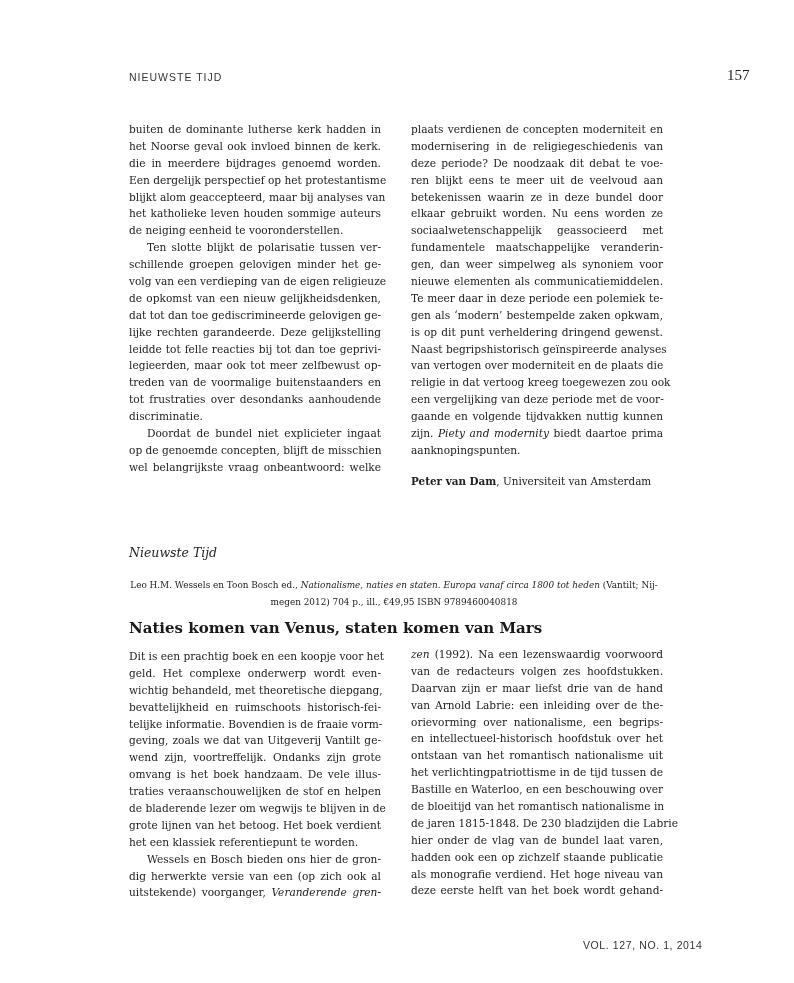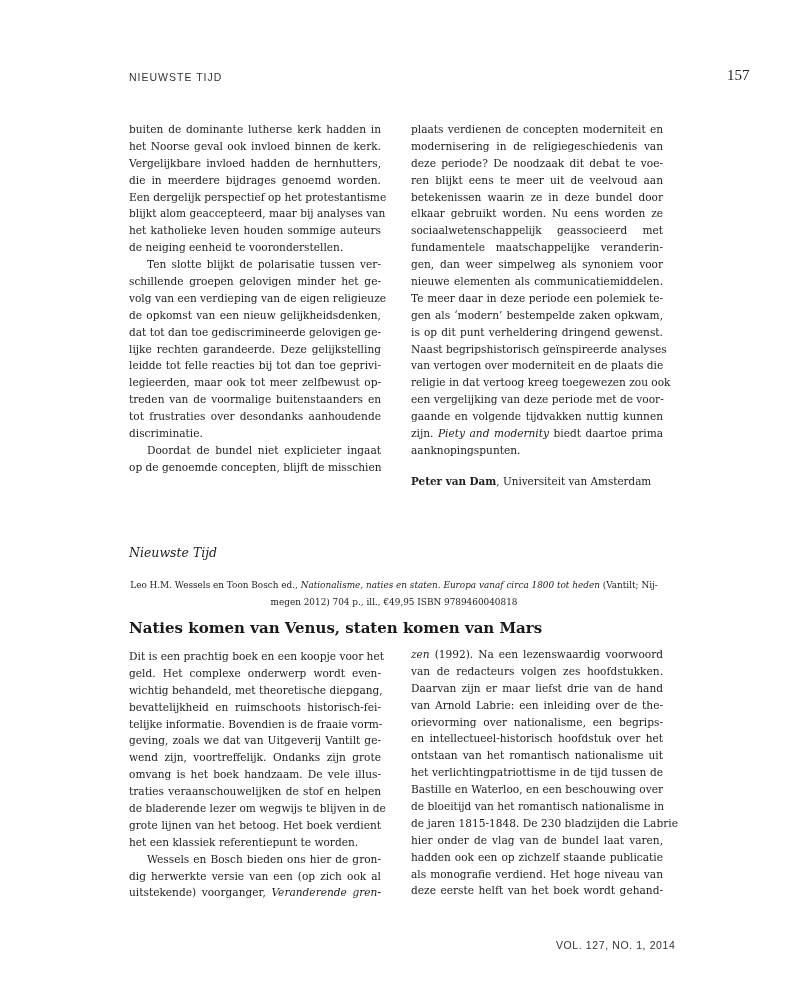--- a/index.html
+++ b/index.html
@@ -13,51 +13,51 @@
   .c1 { left:129px; top:121px; }
   .c2 { left:411px; top:121px; }
   .c3 { left:129px; top:648px; }
   .c4 { left:411px; top:646px; }
   .sig { position:absolute; left:411px; top:475px; font-family:"DejaVu Serif", serif; font-size:10.4px; color:#222; }
   .sig b { font-weight:bold; }
   .section { position:absolute; left:129px; top:545px; font-family:"DejaVu Serif", serif; font-style:italic; font-size:12.5px; color:#222; }
   .biblio { position:absolute; left:129px; top:577px; width:530px; font-family:"DejaVu Serif", serif; font-size:8.9px; line-height:17px; color:#222;text-align:center; }
   .biblio .ln { display:block; white-space:nowrap; }
   .title { position:absolute; left:129px; top:619px; font-family:"DejaVu Serif", serif; font-weight:bold; font-size:15px; color:#1a1a1a; }
-  .footer { position:absolute; left:556px; top:939px; font-family:"Liberation Sans", sans-serif; font-size:10.5px; letter-spacing:0.6px; color:#333; }
+  .footer { position:absolute; left:583px; top:939px; font-family:"Liberation Sans", sans-serif; font-size:10.5px; letter-spacing:0.6px; color:#333; }
   i { font-style:italic; }
 </style>
 </head>
 <body>
 
 <div class="header-left">NIEUWSTE TIJD</div>
 <div class="header-right">157</div>
 
 <div class="col c1">
     <span class="ln">buiten de dominante lutherse kerk hadden in</span>
     <span class="ln">het Noorse geval ook invloed binnen de kerk.</span>
-    <span class="ln">Vergelijkbare invloed hadden de hernhutters,</span>
     <span class="ln">die in meerdere bijdrages genoemd worden.</span>
     <span class="ln">Een dergelijk perspectief op het protestantisme</span>
     <span class="ln">blijkt alom geaccepteerd, maar bij analyses van</span>
     <span class="ln">het katholieke leven houden sommige auteurs</span>
     <span class="ln last">de neiging eenheid te vooronderstellen.</span>
     <span class="ln ind">Ten slotte blijkt de polarisatie tussen ver-</span>
     <span class="ln">schillende groepen gelovigen minder het ge-</span>
     <span class="ln">volg van een verdieping van de eigen religieuze</span>
     <span class="ln">de opkomst van een nieuw gelijkheidsdenken,</span>
     <span class="ln">dat tot dan toe gediscrimineerde gelovigen ge-</span>
     <span class="ln">lijke rechten garandeerde. Deze gelijkstelling</span>
     <span class="ln">leidde tot felle reacties bij tot dan toe geprivi-</span>
     <span class="ln">legieerden, maar ook tot meer zelfbewust op-</span>
     <span class="ln">treden van de voormalige buitenstaanders en</span>
     <span class="ln">tot frustraties over desondanks aanhoudende</span>
     <span class="ln last">discriminatie.</span>
     <span class="ln ind">Doordat de bundel niet explicieter ingaat</span>
     <span class="ln">op de genoemde concepten, blijft de misschien</span>
+    <span class="ln">wel belangrijkste vraag onbeantwoord: welke</span>
   </div>
 <div class="col c2">
     <span class="ln">plaats verdienen de concepten moderniteit en</span>
     <span class="ln">modernisering in de religiegeschiedenis van</span>
     <span class="ln">deze periode? De noodzaak dit debat te voe-</span>
     <span class="ln">ren blijkt eens te meer uit de veelvoud aan</span>
     <span class="ln">betekenissen waarin ze in deze bundel door</span>
     <span class="ln">elkaar gebruikt worden. Nu eens worden ze</span>
     <span class="ln">sociaalwetenschappelijk geassocieerd met</span>
     <span class="ln">fundamentele maatschappelijke veranderin-</span>

